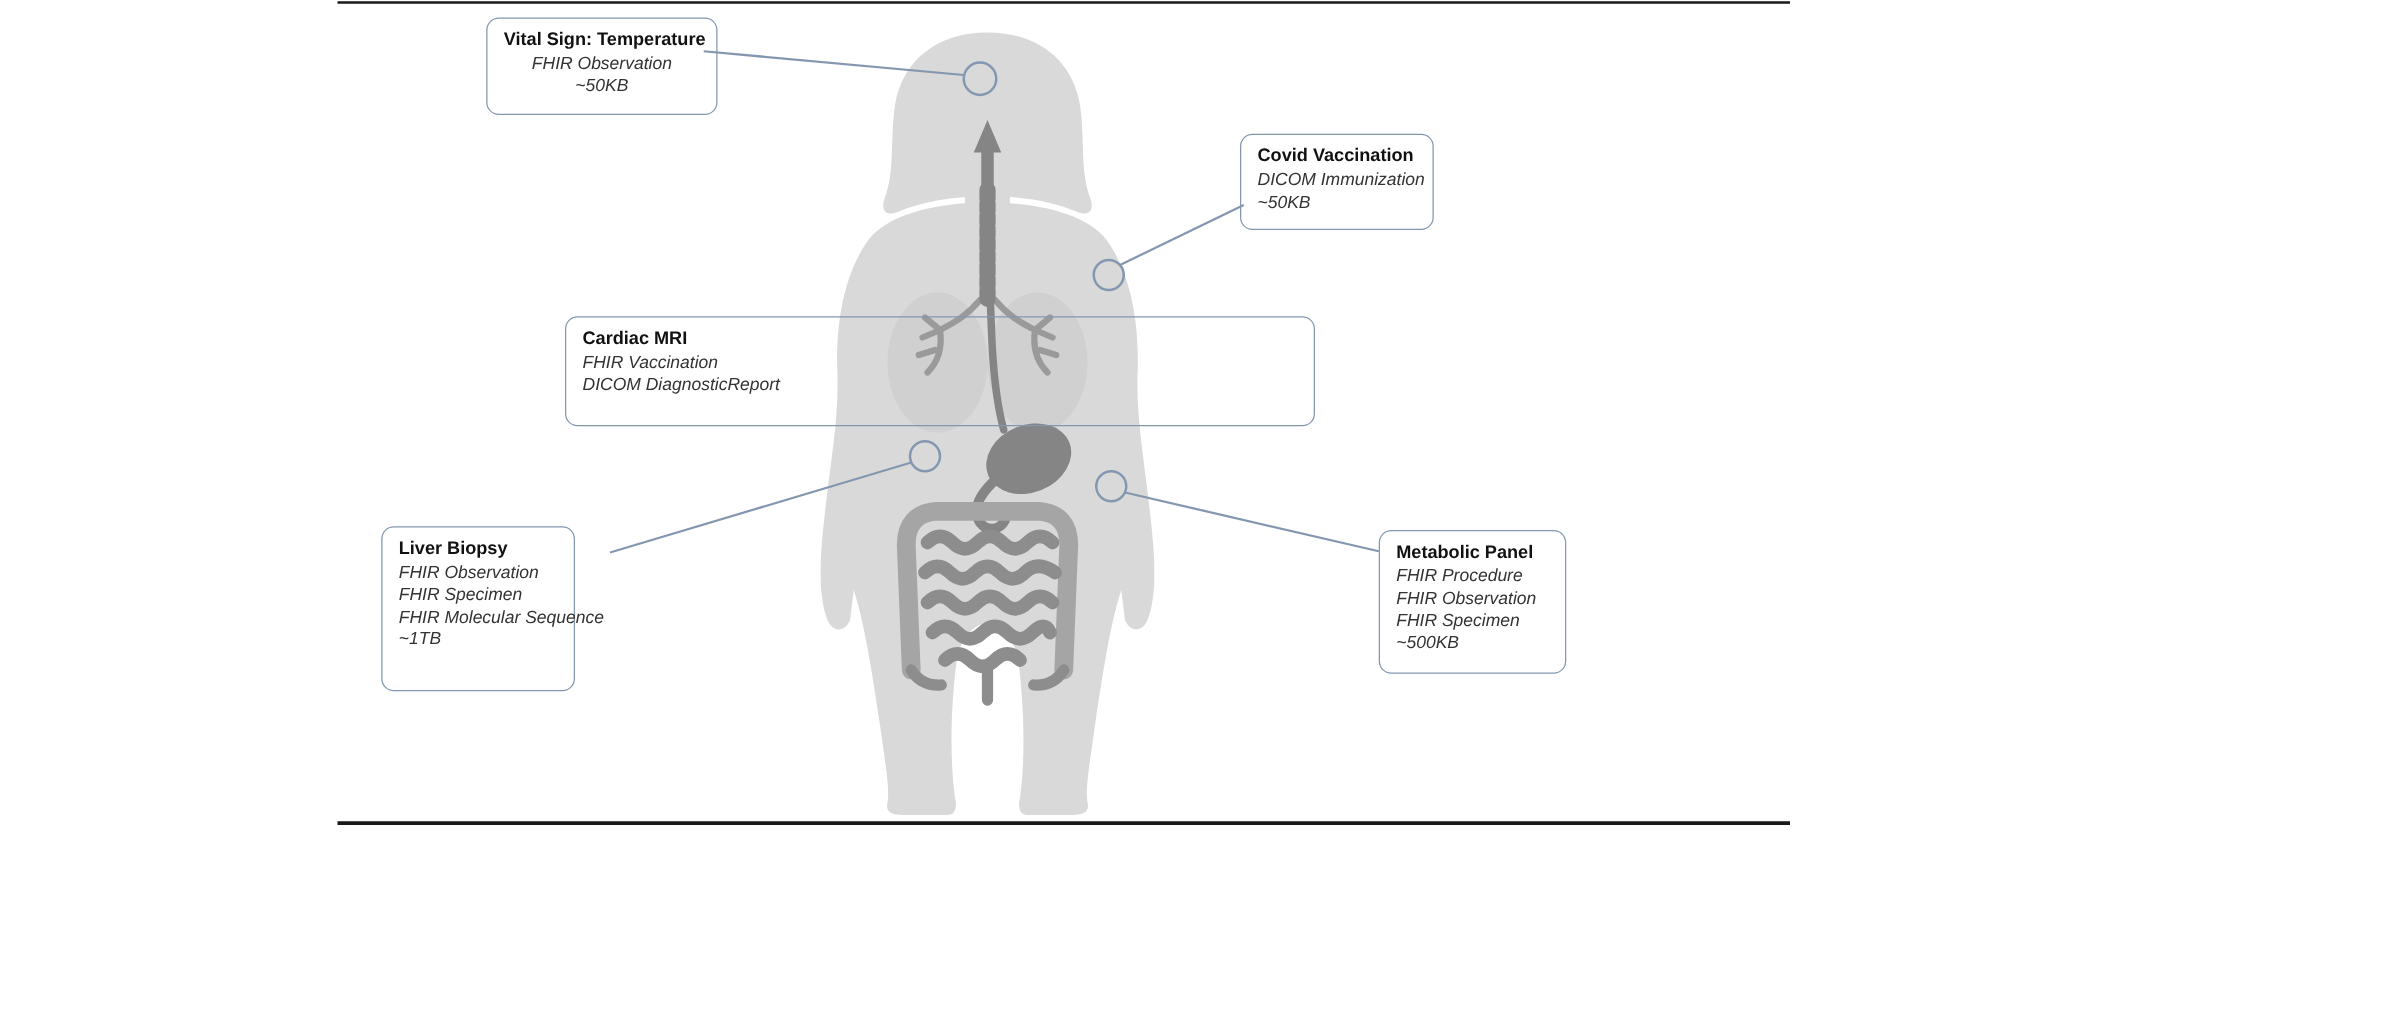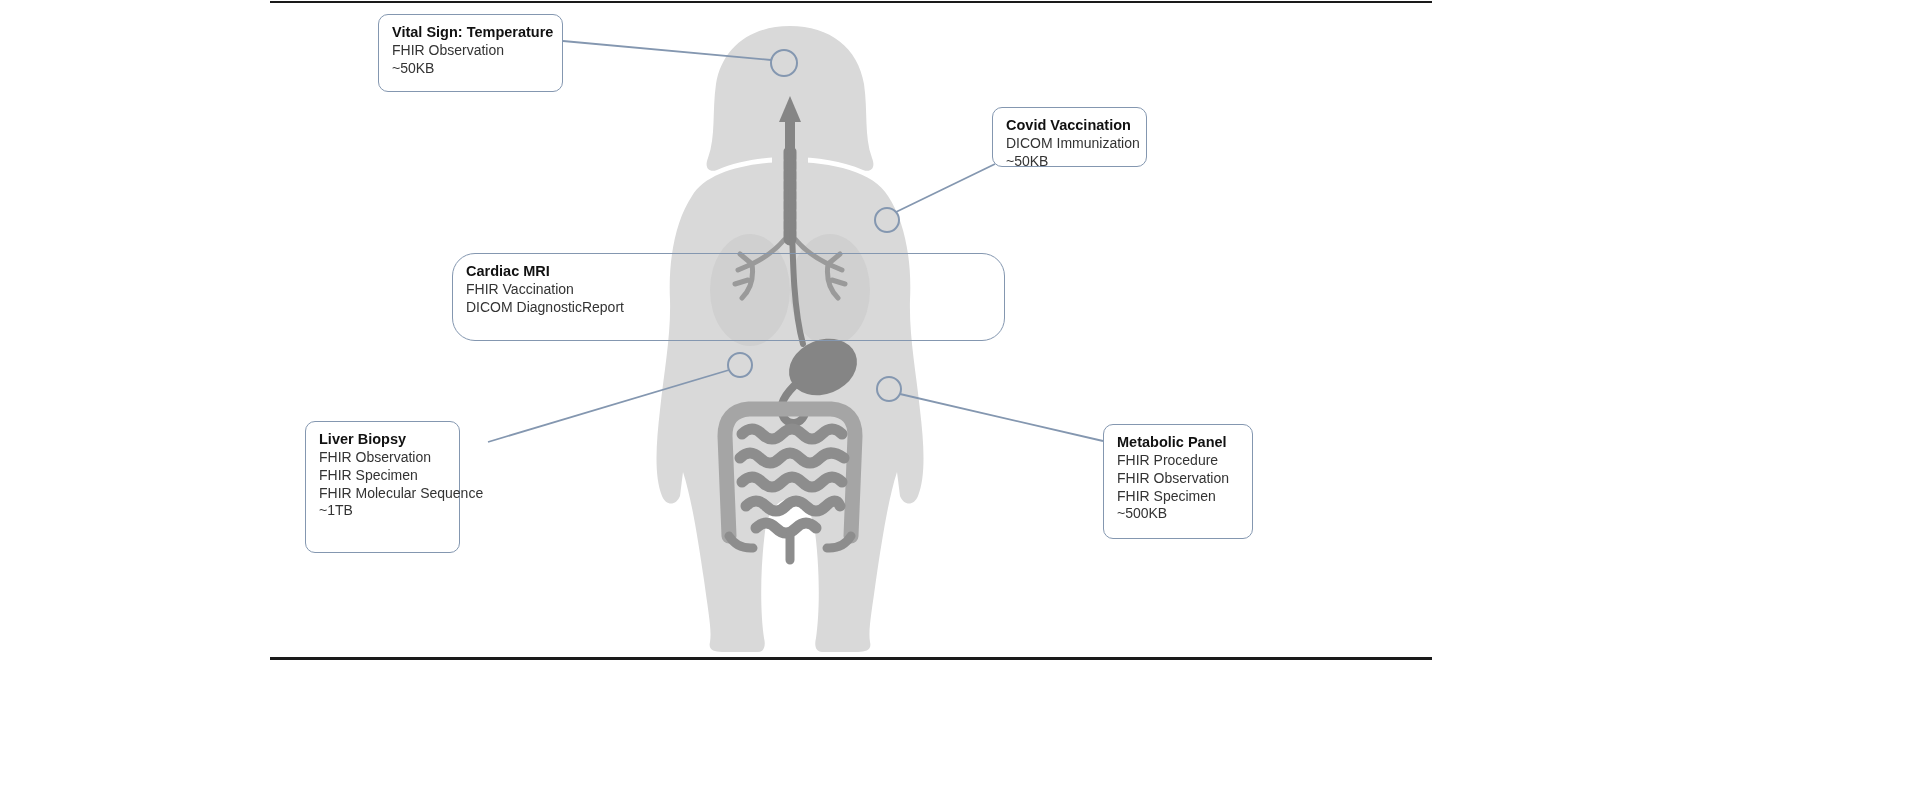--- a/index.html
+++ b/index.html
@@ -49,24 +49,25 @@
     color:var(--title-text);
     line-height:1.26;
     margin-bottom:1px;
     white-space:nowrap;
   }
   .callout-line{
     font-size:14px;
     color:var(--body-text);
     line-height:1.26;
     white-space:nowrap;
+    font-style:italic;
   }
-  .c1{left:378px;top:14px;width:185px;height:78px;}
-  .c2{left:992px;top:107px;width:155px;height:60px;}
-  .c3{left:452px;top:253px;width:553px;height:88px;border-radius:23px;}
+  .c1{left:389px;top:14px;width:185px;height:78px;text-align:center;}
+  .c2{left:992px;top:107px;width:155px;height:77px;}
+  .c3{left:452px;top:253px;width:600px;height:88px;}
   .c4{left:305px;top:421px;width:155px;height:132px;}
   .c5{left:1103px;top:388px;width:150px;height:115px;margin-top:36px;}
 </style>
 </head>
 <body>
 
 <div class="canvas">
 
   <div class="rule top"></div>
   <div class="rule bottom"></div>

